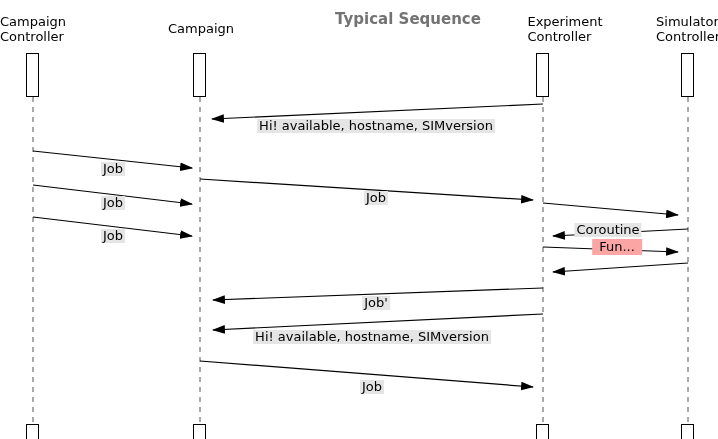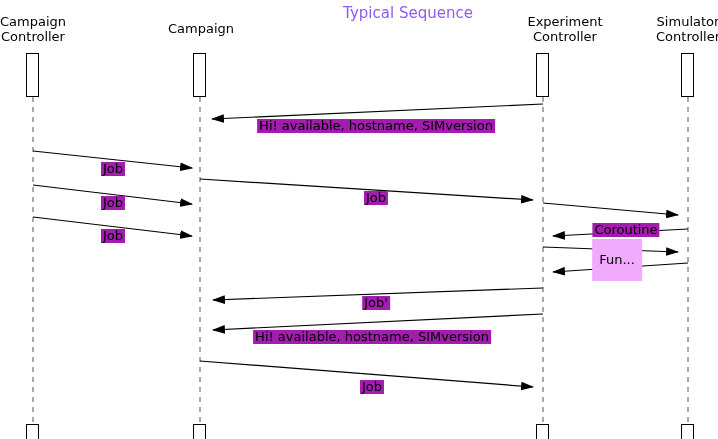--- a/index.html
+++ b/index.html
@@ -7,54 +7,53 @@
     position:relative;
     width:718px; height:439px;
     background:#ffffff;
     overflow:hidden;
     font-family:"DejaVu Sans","Liberation Sans",sans-serif;
     font-size:13px;
     color:#000;
   }
   .title {
     position:absolute;
-    left:408px; top:4px;
+    left:408px; top:10px;
     transform:translateX(-50%);
     font-size:15px;
-    font-weight:normal;
-    color:#8b5cf6;
+    font-weight:bold;
+    color:#737373;
     white-space:nowrap;
   }
   .participant-label {
     position:absolute;
     transform:translateX(-50%);
-    text-align:center;
     white-space:pre-line;
     line-height:15px;
   }
   .actbox {
     position:absolute;
     width:13px;
     background:#ffffff;
     border:1.4px solid #000;
     box-sizing:border-box;
   }
   .actbox.top { top:53px; height:44px; }
   .actbox.bottom { top:424px; height:22px; }
   .msg-label {
     position:absolute;
     transform:translateX(-50%);
     white-space:nowrap;
-    background:#a21caf;
+    background:#e5e5e5;
     padding:0 2px;
     line-height:14px;
   }
   .msg-label.note {
-    background:#f0abfc;
-    padding:14px 7px;
+    background:#fca5a5;
+    padding:1px 7px;
   }
   svg.layer {
     position:absolute;
     left:0; top:0;
   }
   svg .lifeline {
     stroke:#555555;
     stroke-width:1;
     stroke-dasharray:5,5;
   }
@@ -112,19 +111,19 @@
   <div class="actbox bottom" style="left:26px;"></div>
   <div class="actbox bottom" style="left:193px;"></div>
   <div class="actbox bottom" style="left:536px;"></div>
   <div class="actbox bottom" style="left:681px;"></div>
 
   <div class="msg-label" style="left:376px; top:119px;">Hi! available, hostname, SIMversion</div>
   <div class="msg-label" style="left:113px; top:162px;">Job</div>
   <div class="msg-label" style="left:376px; top:191px;">Job</div>
   <div class="msg-label" style="left:113px; top:196px;">Job</div>
   <div class="msg-label" style="left:113px; top:229px;">Job</div>
-  <div class="msg-label" style="left:626px; top:223px;">Coroutine</div>
+  <div class="msg-label" style="left:608px; top:223px;">Coroutine</div>
   <div class="msg-label note" style="left:617px; top:239px;">Fun...</div>
   <div class="msg-label" style="left:376px; top:296px;">Job'</div>
   <div class="msg-label" style="left:372px; top:330px;">Hi! available, hostname, SIMversion</div>
   <div class="msg-label" style="left:372px; top:380px;">Job</div>
 
 </div>
 
 </body></html>

